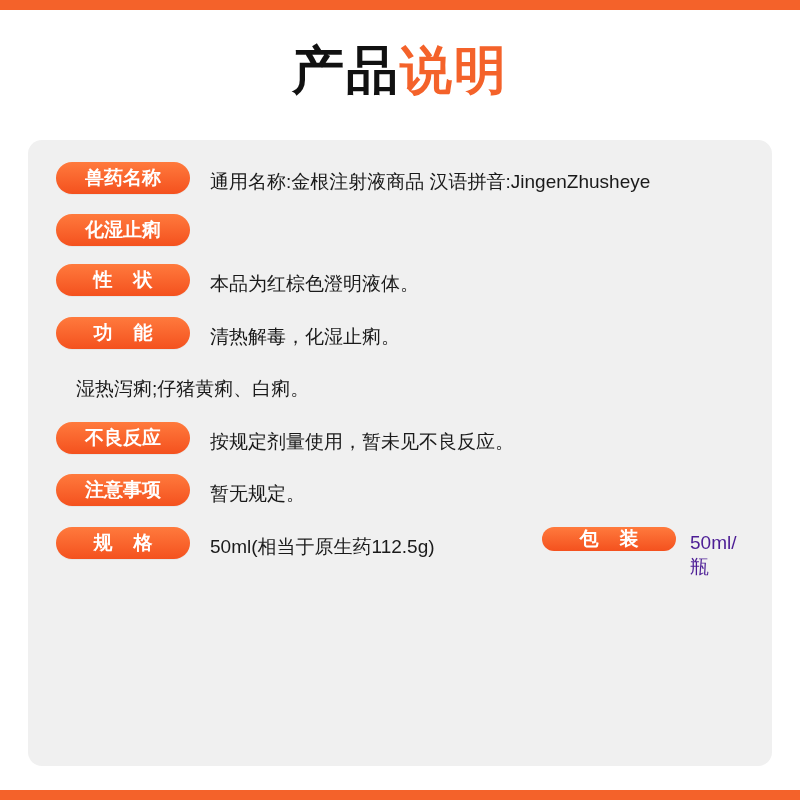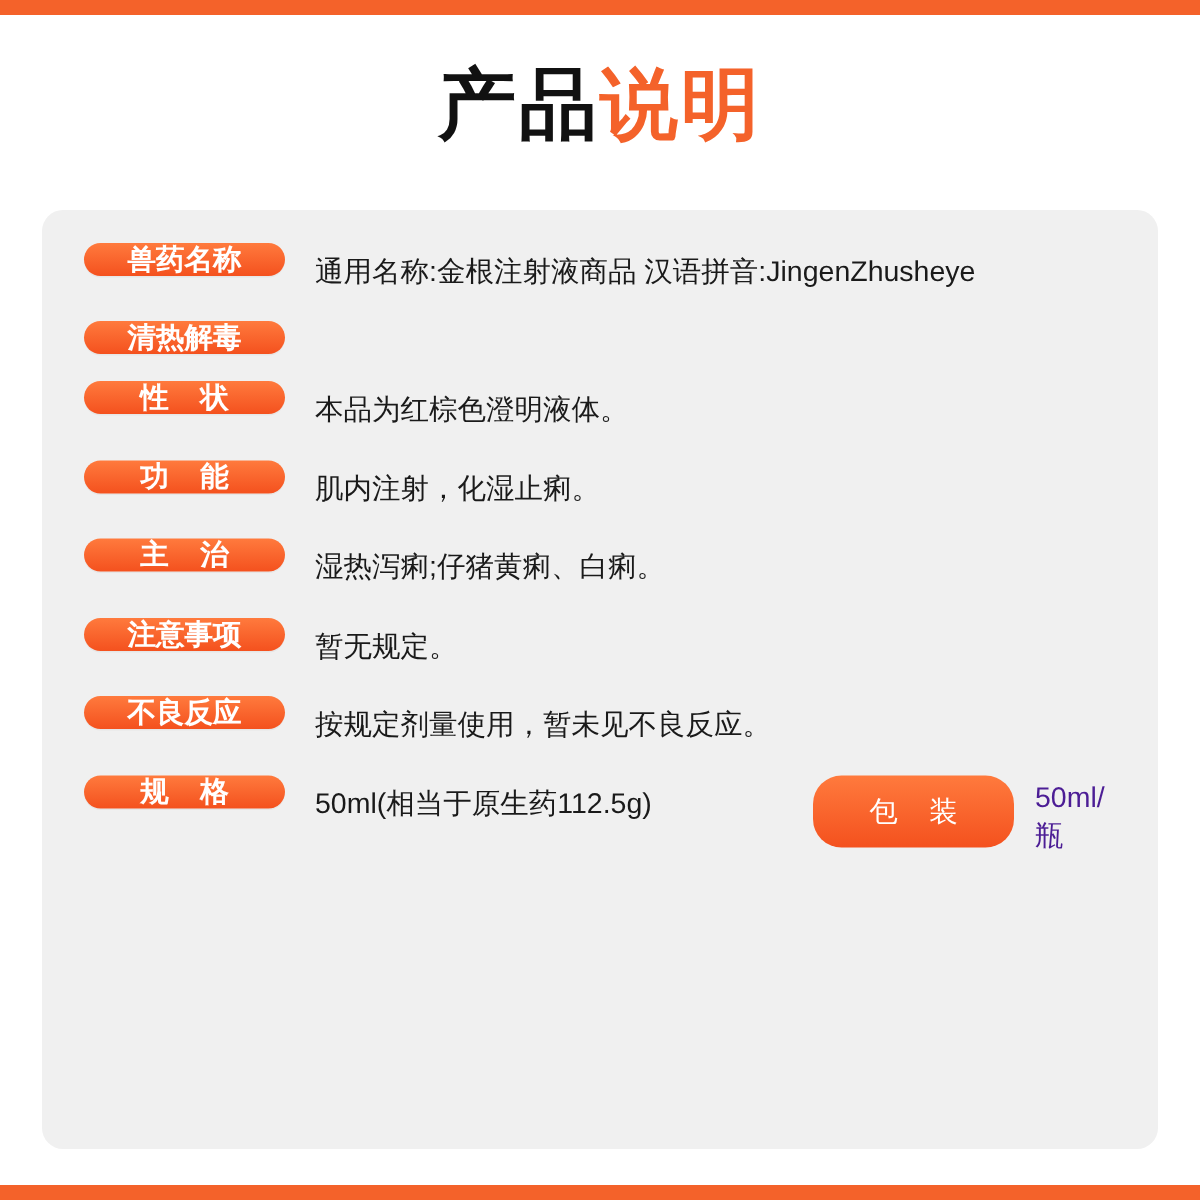--- a/index.html
+++ b/index.html
@@ -49,21 +49,21 @@
 
   .row {
     display: flex;
     align-items: flex-start;
     margin-bottom: 18px;
   }
 
   .tag {
     flex: 0 0 auto;
     width: 134px;
-    height: 22px;
+    height: 32px;
     border-radius: 19px;
     background: linear-gradient(180deg, #ff7a3d 0%, #f4511e 100%);
     color: #ffffff;
     font-size: 19px;
     font-weight: bold;
     display: flex;
     align-items: center;
     justify-content: center;
     letter-spacing: 0px;
     white-space: pre;
@@ -80,26 +80,26 @@
     white-space: pre-line;
   }
 
   .row.dual .value {
     flex: 0 0 auto;
     width: 352px;
   }
   .row.dual .tag2 {
     flex: 0 0 auto;
     width: 134px;
-    height: 48px;
+    height: 24px;
     border-radius: 19px;
     background: linear-gradient(180deg, #ff7a3d 0%, #f4511e 100%);
     color: #ffffff;
     font-size: 19px;
-    font-weight: normal;
+    font-weight: bold;
     display: flex;
     align-items: center;
     justify-content: center;
     white-space: pre;
   }
   .row.dual .value2 {
     flex: 1 1 auto;
     padding-left: 14px;
     font-size: 19px;
     color: #4c1d95;
@@ -127,47 +127,46 @@
 
   <div class="panel">
     <div class="rows">
 
       <div class="row">
         <div class="tag">兽药名称</div>
         <div class="value">通用名称:金根注射液商品    汉语拼音:JingenZhusheye</div>
       </div>
 
       <div class="row">
-        <div class="tag">清热解毒</div>
+        <div class="tag">化湿止痢</div>
       </div>
 
       <div class="row">
         <div class="tag">性    状</div>
         <div class="value">本品为红棕色澄明液体。</div>
       </div>
 
       <div class="row">
         <div class="tag">功    能</div>
-        <div class="value">肌内注射，化湿止痢。</div>
+        <div class="value">清热解毒，化湿止痢。</div>
       </div>
 
       <div class="row">
-        <div class="tag">主    治</div>
         <div class="value">湿热泻痢;仔猪黄痢、白痢。</div>
       </div>
 
 
       <div class="row">
-        <div class="tag">注意事项</div>
-        <div class="value">暂无规定。</div>
+        <div class="tag">不良反应</div>
+        <div class="value">按规定剂量使用，暂未见不良反应。</div>
       </div>
 
       <div class="row">
-        <div class="tag">不良反应</div>
-        <div class="value">按规定剂量使用，暂未见不良反应。</div>
+        <div class="tag">注意事项</div>
+        <div class="value">暂无规定。</div>
       </div>
 
       <div class="row dual">
         <div class="tag">规    格</div>
         <div class="value">50ml(相当于原生药112.5g)</div>
         <div class="tag2">包    装</div>
         <div class="value2">50ml/瓶</div>
       </div>
 
     </div>

